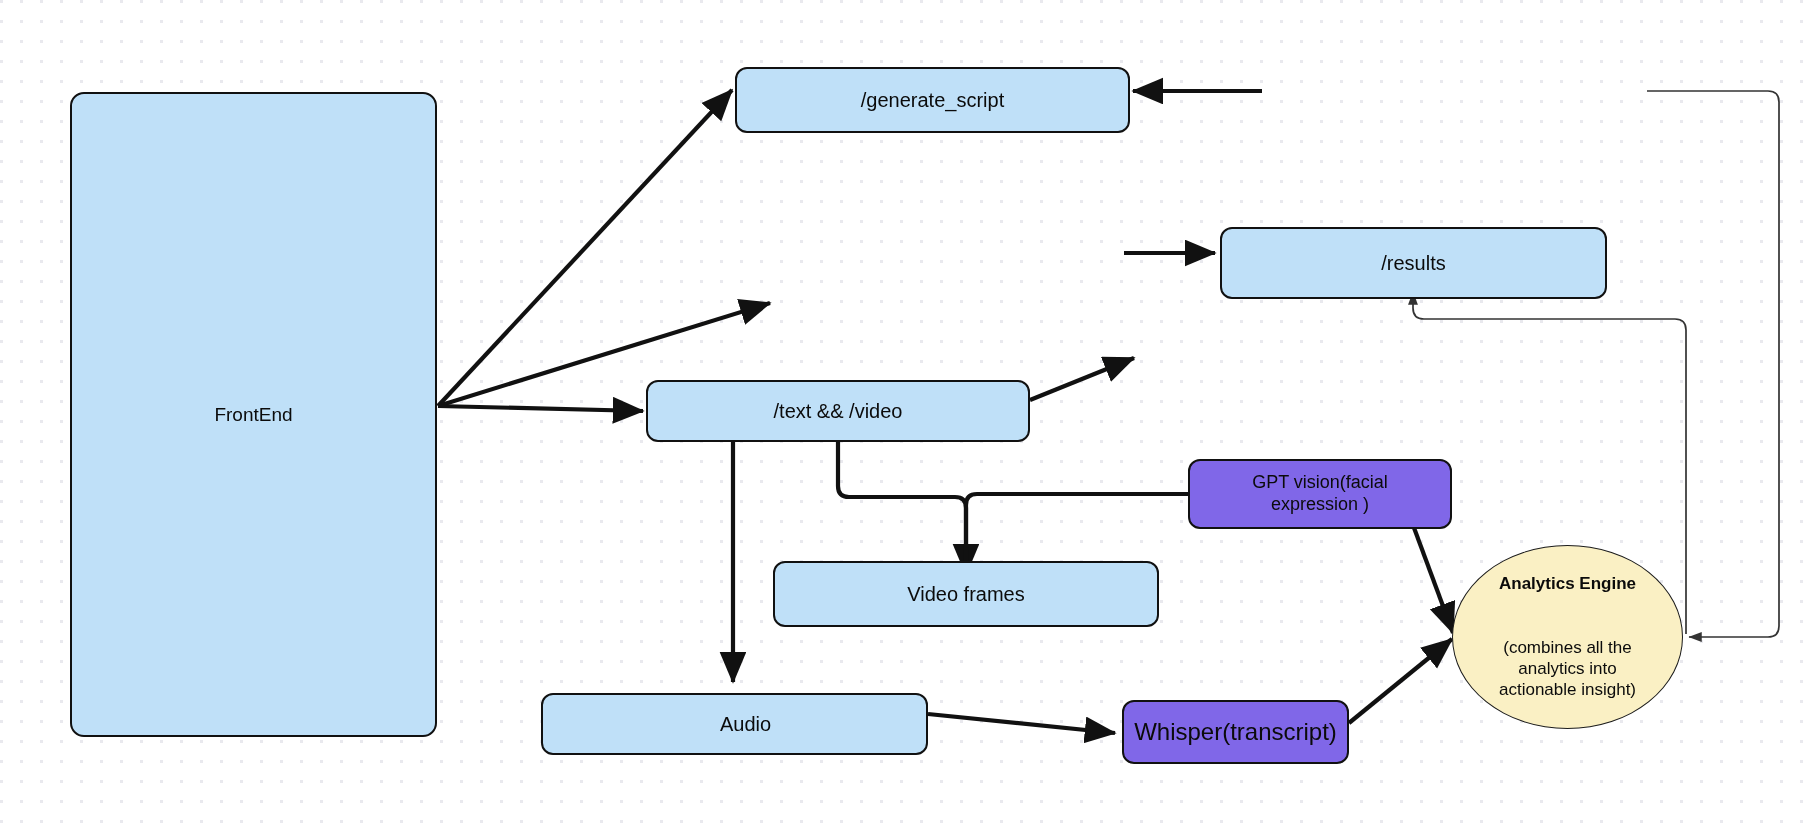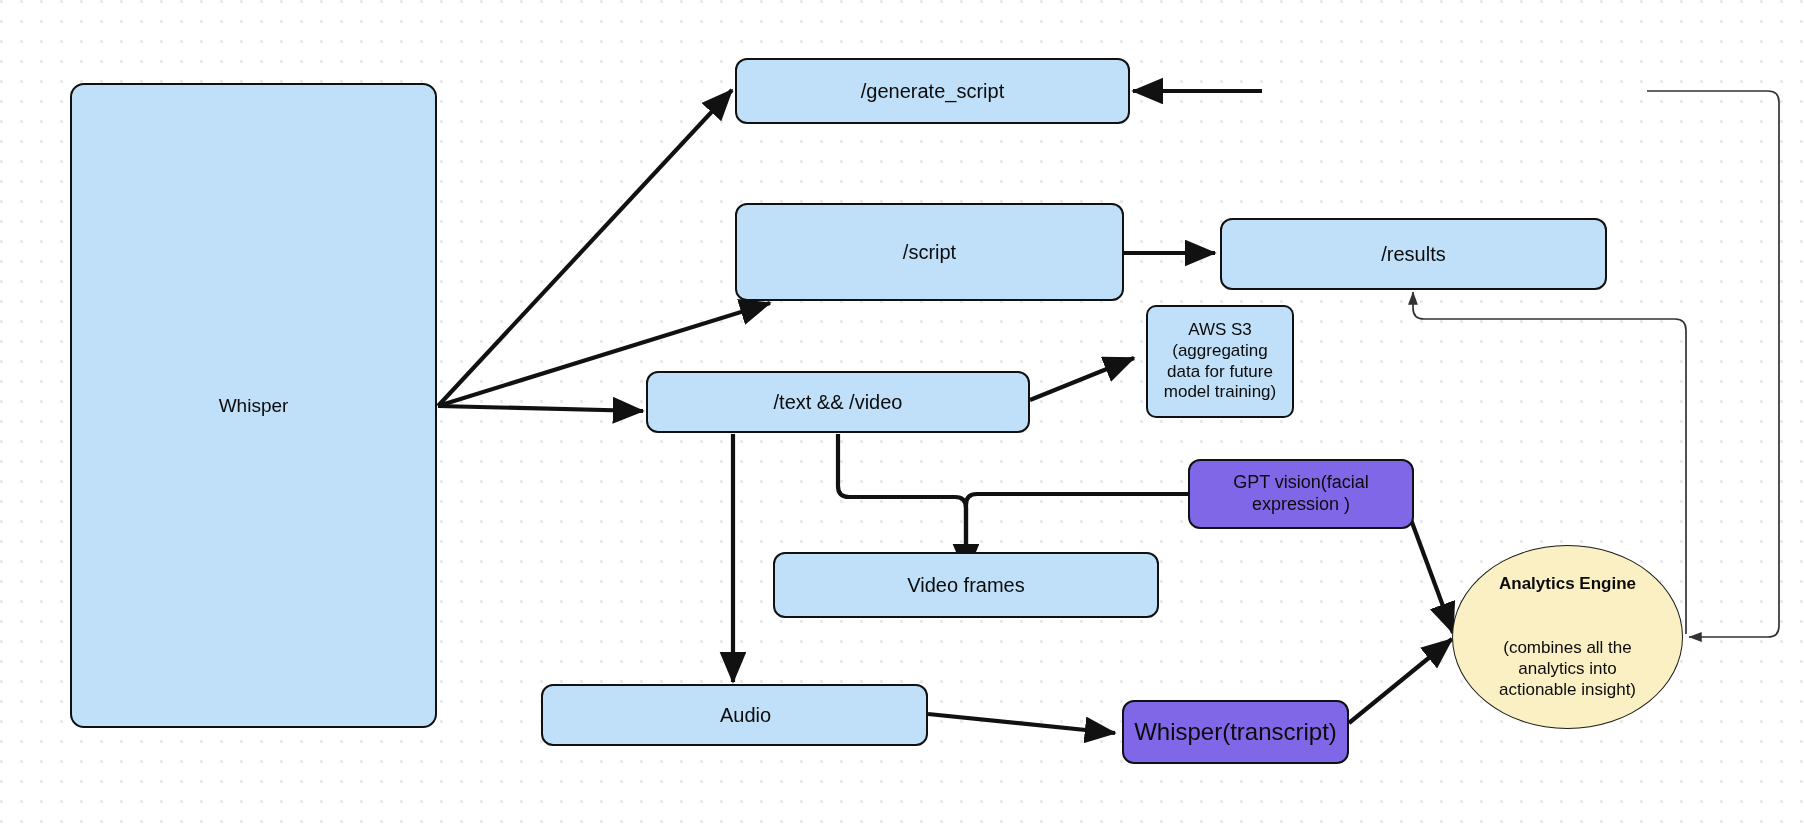--- a/index.html
+++ b/index.html
@@ -33,21 +33,21 @@
     display: flex;
     align-items: center;
     justify-content: center;
     text-align: center;
     color: #0b0b0b;
     border: 2.2px solid #111111;
     line-height: 1.22;
     white-space: pre-line;
     padding: 4px 8px;
   }
-  .node.blue  { background: #bfe0f8; }
+  .node.blue  { background: #bfe0f8; margin-top: 9px; }
   .node.purple{ background: #8067e8; }
   .node.ellipse {
     background: #faf0c4;
     border: 1.6px solid #1c1c1c;
     border-radius: 50%;
     gap: 44px;
   }
   .rounded-lg { border-radius: 14px; }
   .rounded-md { border-radius: 12px; }
   .rounded-sm { border-radius: 10px; }
@@ -96,37 +96,32 @@
     </g>
 
     <g fill="none" stroke="#333333" stroke-width="1.7" stroke-linecap="butt">
 
       <path d="M1647,91 L1768,91 Q1779,91 1779,102 L1779,626 Q1779,637 1768,637 L1689,637" marker-end="url(#ah-thin)"></path>
 
       <path d="M1686,634 L1686,330 Q1686,319 1675,319 L1424,319 Q1413,319 1413,308 L1413,292" marker-end="url(#ah-thin)"></path>
     </g>
   </svg>
 
-  <div class="node blue rounded-lg" style="left:70px; top:83px; width:367px; height:645px; font-size:19px;">Whisper</div>
+  <div class="node blue rounded-lg" style="left:70px; top:83px; width:367px; height:645px; font-size:19px;">FrontEnd</div>
 
   <div class="node blue rounded-md" style="left:735px; top:58px; width:395px; height:66px; font-size:20px;">/generate_script</div>
 
 
-  <div class="node blue rounded-md" style="left:735px; top:203px; width:389px; height:98px; font-size:20px;">/script</div>
 
   <div class="node blue rounded-md" style="left:1220px; top:218px; width:387px; height:72px; font-size:20px;">/results</div>
 
   <div class="node blue rounded-md" style="left:646px; top:371px; width:384px; height:62px; font-size:20px;">/text &amp;&amp; /video</div>
 
-  <div class="node blue rounded-sm" style="left:1146px; top:305px; width:148px; height:113px; font-size:17px;">AWS S3
-(aggregating
-data for future
-model training)</div>
 
-  <div class="node purple rounded-md" style="left:1188px; top:459px; width:226px; height:70px; font-size:18px;">GPT vision(facial
+  <div class="node purple rounded-md" style="left:1188px; top:459px; width:264px; height:70px; font-size:18px;">GPT vision(facial
 expression )</div>
 
   <div class="node blue rounded-md" style="left:773px; top:552px; width:386px; height:66px; font-size:20px;">Video frames</div>
 
   <div class="node blue rounded-md" style="left:541px; top:684px; width:387px; height:62px; font-size:20px;padding-left:30px;">Audio</div>
 
   <div class="node purple rounded-md" style="left:1122px; top:700px; width:227px; height:64px; font-size:24px;">Whisper(transcript)</div>
 
   <div class="node ellipse" style="left:1452px; top:545px; width:231px; height:184px; font-size:17px; flex-direction:column;">
     <span class="ae-title">Analytics Engine</span>

